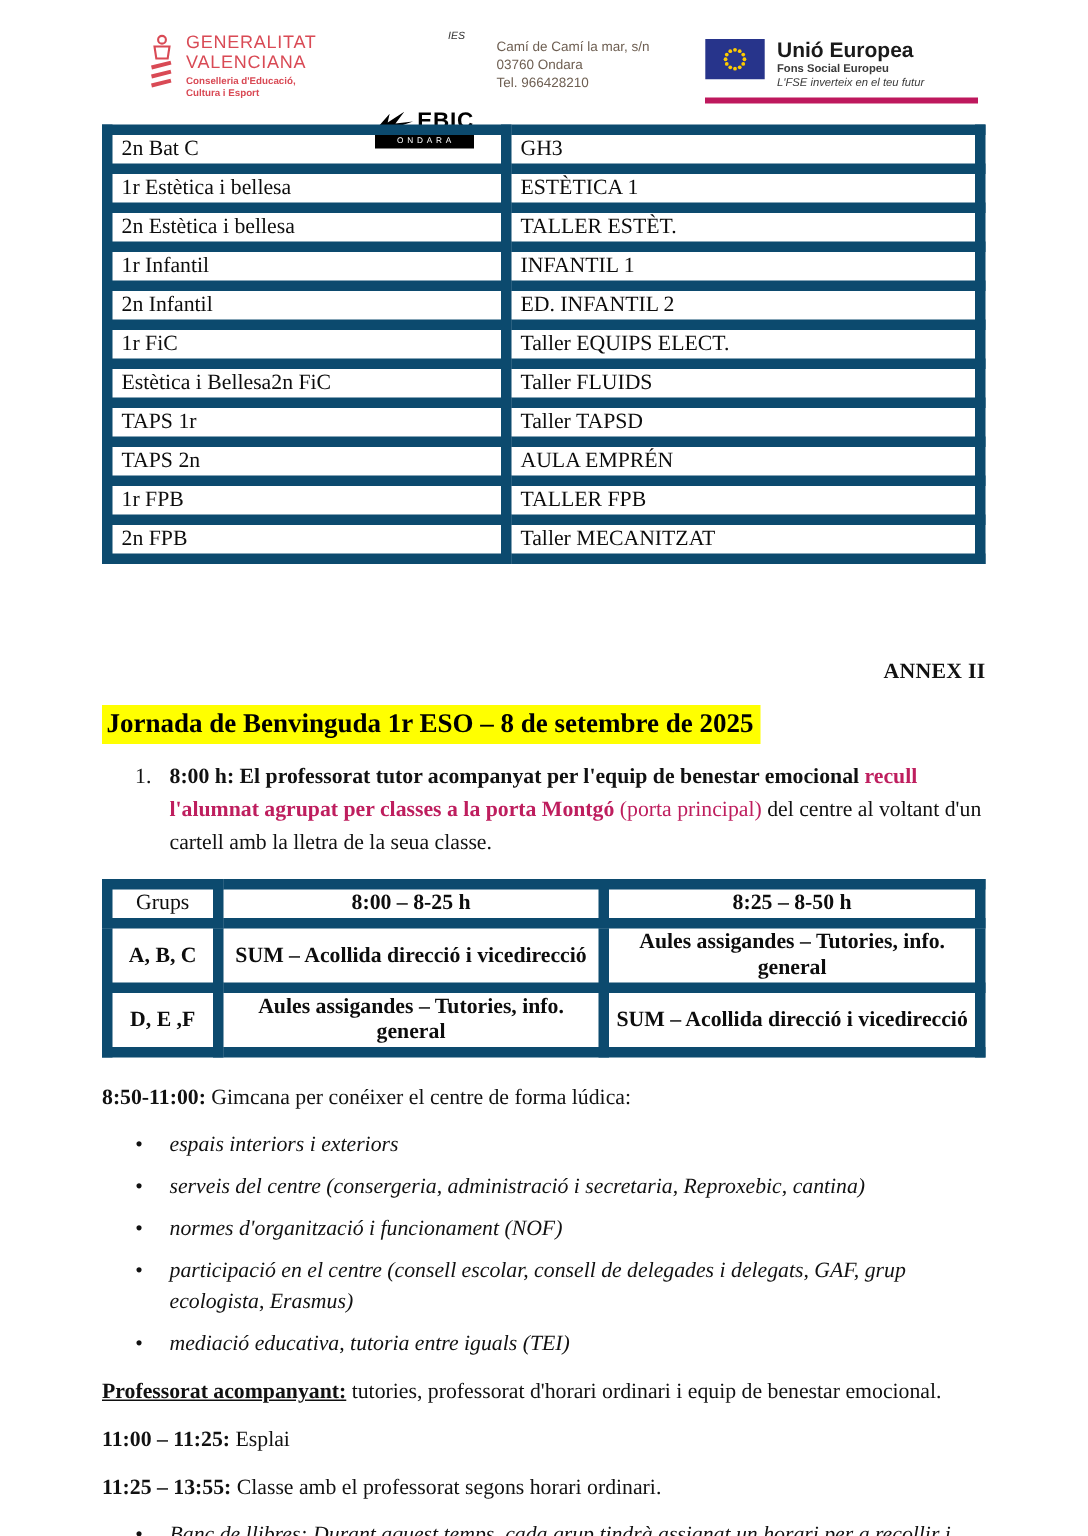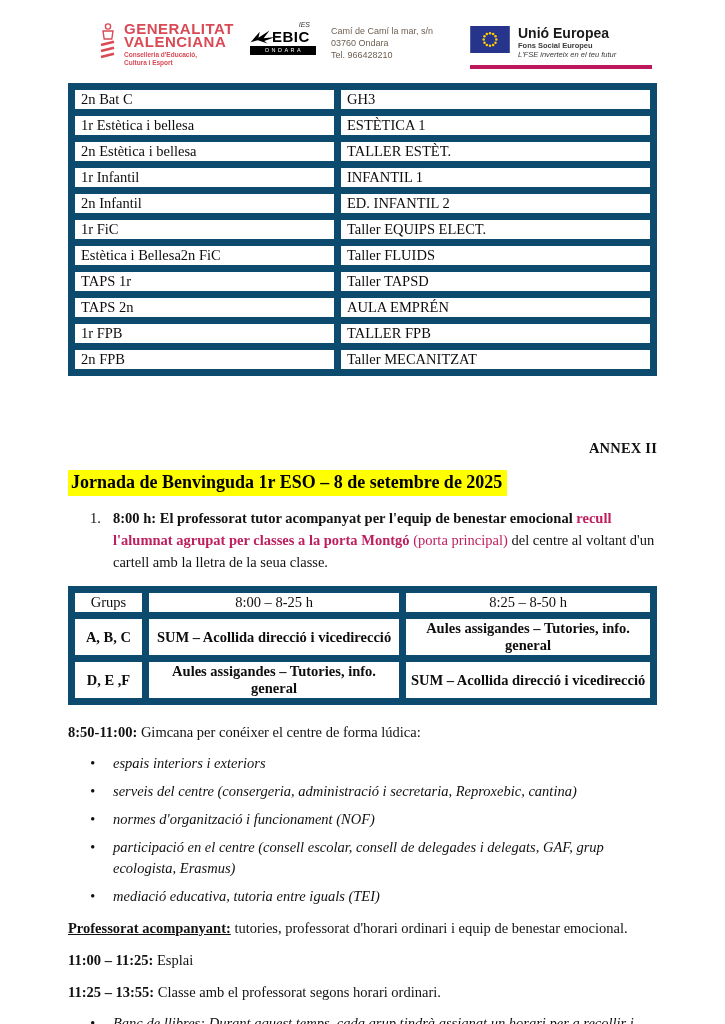--- a/index.html
+++ b/index.html
@@ -6,28 +6,28 @@
   html,body { background:#ffffff; }
   .page {
     position:relative; width:725px; height:1024px; background:#ffffff;
     font-family:"Liberation Serif", serif; color:#111; overflow:hidden;
   }
   
   .hdr { position:absolute; top:0; left:0; width:725px; height:78px; }
   .gva { position:absolute; left:97px; top:22px; display:flex; gap:5px;
          font-family:"Liberation Sans", sans-serif; }
   .gva-emblem { width:22px; height:40px; }
-  .gva-name { font-size:15px; font-weight:bold; letter-spacing:.5px;
+  .gva-name { font-size:12px; font-weight:normal; letter-spacing:.5px;
               line-height:13px; }
   .gva-sub { font-size:6.5px; font-weight:bold; line-height:7.5px; margin-top:3px; }
   .xebic { position:absolute; left:250px; top:22px; width:66px;
            font-family:"Liberation Sans", sans-serif; text-align:center; }
   .xebic-ies { font-size:7px; font-style:italic; color:#333; text-align:right;
                padding-right:6px; line-height:6px; }
-  .xebic-main { display:flex; align-items:center; justify-content:flex-start; }
+  .xebic-main { display:flex; align-items:center; justify-content:space-between;margin-top:44px; }
   .xebic-bird { width:26px; height:16px; margin-right:-4px; }
   .xebic-name { font-size:15px; font-weight:bold; letter-spacing:.5px; color:#000; }
   .xebic-bar { background:#000; color:#fff; font-size:5.5px; letter-spacing:2.5px;
                padding:1px 0 2px 2px; margin-top:1px; }
   .addr { position:absolute; left:331px; top:25px; font-family:"Liberation Sans", sans-serif;
           font-size:9px; line-height:12px; color:#6e5f52; }
   .eu { position:absolute; left:470px; top:26px; width:182px;
         border-bottom:4px solid #be185d; padding-bottom:6px;
         display:flex; gap:8px; font-family:"Liberation Sans", sans-serif; }
   .eu-flag { width:40px; height:27px; flex:none; }
@@ -45,21 +45,21 @@
   .main-title { margin-top:13px; }
   .main-title span { display:inline-block; background:#ffff00; color:#000;
         font-weight:bold; font-size:18px; padding:2px 5px 3px 3px; }
   .li1 { margin-top:11px; display:flex; line-height:22px; font-size:14.5px; }
   .li1 .num { width:23px; padding-left:22px; flex:none; box-sizing:content-box; }
   .li1 .txt { flex:1; }
   .red { color:#be1e5e; }
   .sched { margin-top:13px; }
   .sched th, .sched td { height:25px; text-align:center; vertical-align:middle;
         padding:1px 4px;font-weight:bold; }
-  .sched th { font-weight:normal; }
+  .sched th { font-weight:bold; }
   .sched th.grups { font-weight:normal; }
   .sched td.grp { font-weight:bold; }
   .para { margin-top:11px; font-size:14.5px; line-height:21px; }
   .para b.u { text-decoration:underline; }
   ul.bullets { margin-top:10px; list-style:none;font-style:italic; }
   ul.bullets li { position:relative; padding-left:45px; font-size:14.5px;
         line-height:21px; margin-bottom:7px; }
   ul.bullets li::before { content:"\2022"; position:absolute; left:22px; top:0; }
   .gap-lg { margin-top:17px; }
 </style>

